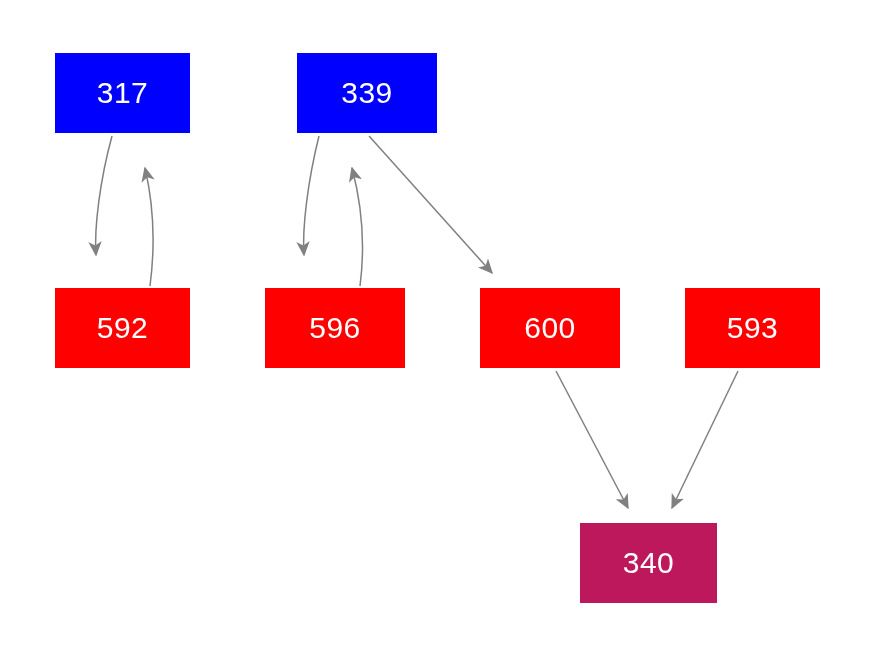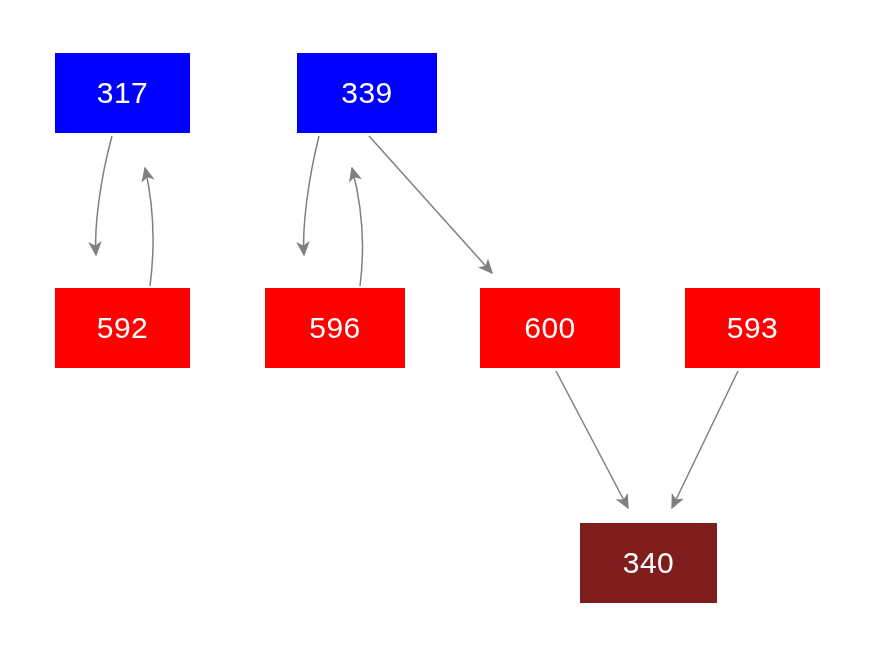--- a/index.html
+++ b/index.html
@@ -86,17 +86,17 @@
   </div>
 
   <div class="node" style="left:472px; top:288px; width:140px; height:80px; background:#ff0000;margin-left:8px;">
     <span class="node-label">600</span>
   </div>
 
   <div class="node" style="left:685px; top:288px; width:135px; height:80px; background:#ff0000;text-align:right;">
     <span class="node-label">593</span>
   </div>
 
-  <div class="node" style="left:580px; top:523px; width:137px; height:80px; background:#7f1d1d;">
+  <div class="node" style="left:580px; top:523px; width:137px; height:80px; background:#be185d;">
     <span class="node-label">340</span>
   </div>
 
 </div>
 
 </body></html>

